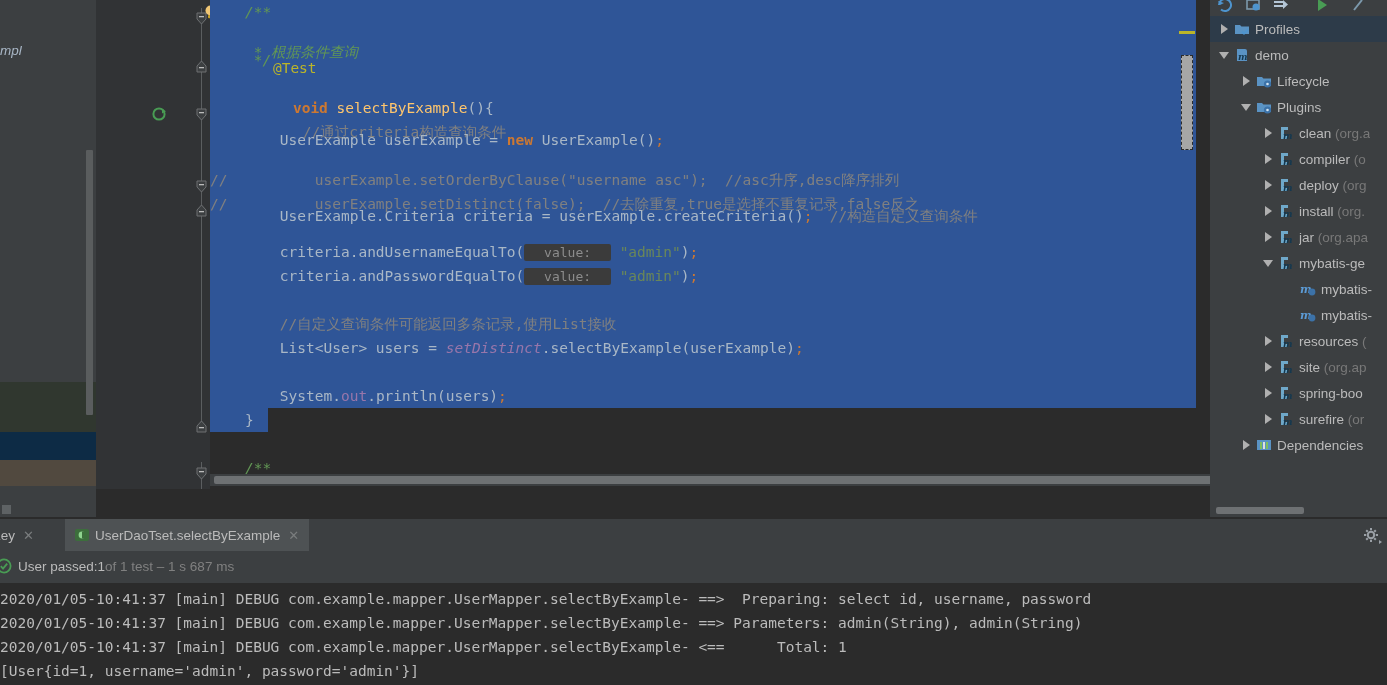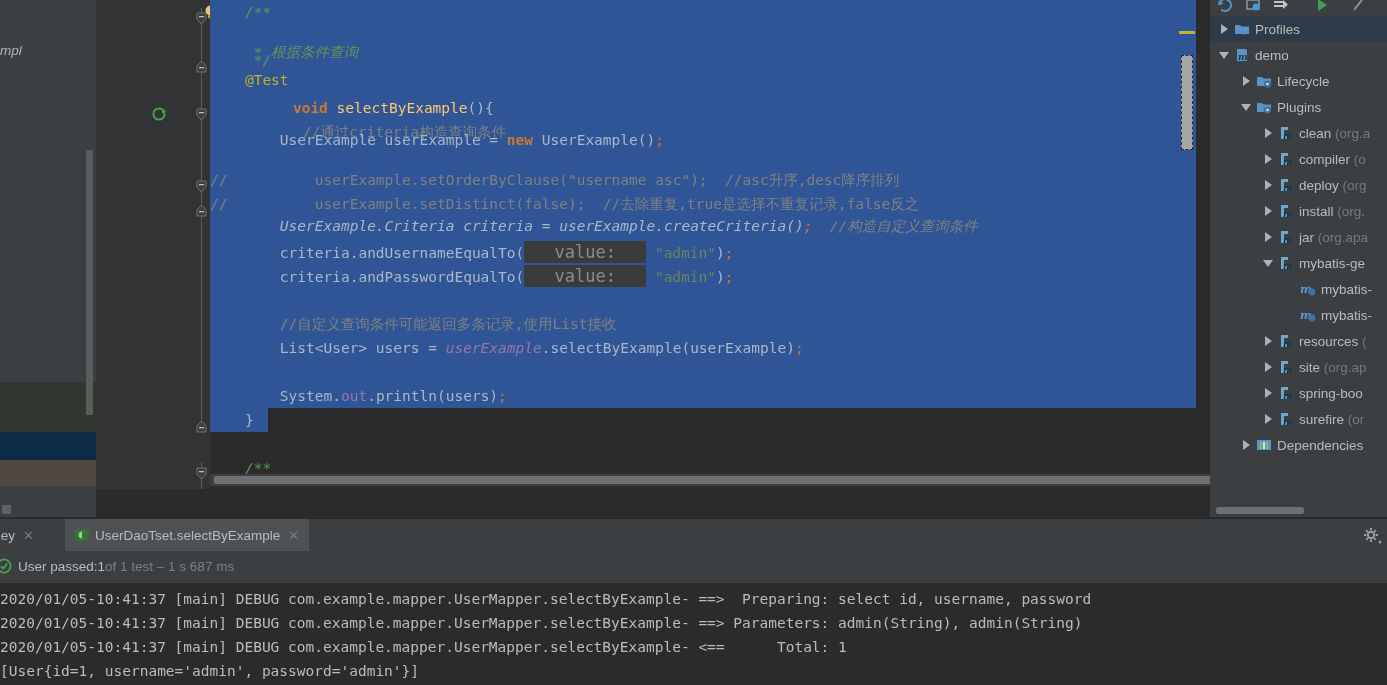--- a/index.html
+++ b/index.html
@@ -36,21 +36,21 @@
   .selband { position:absolute; background:#2F5597; }
   .kwb  { color:#CC7832; font-weight:bold; }
   .cmt  { color:#808080; }
   .cmtd { color:#629755; font-style:italic; }
   .str  { color:#6A8759; }
   .anno { color:#BBB529; }
   .mth  { color:#FFC66D; }
   .fld  { color:#9876AA; font-style:italic; }
   .stat { color:#9876AA; }
   .semi { color:#CC7832; }
-  .hintchip { background:#3B3B3B; color:#8C8C8C; font-size:17px; padding:1px 20px; border-radius:2px; }
+  .hintchip { background:#3B3B3B; color:#8C8C8C; font-size:13px; padding:1px 12px; border-radius:2px; }
 
   .hscroll-track { position:absolute; left:114px; top:474px; width:1096px; height:12px; background:#3C3F41; }
   .hscroll-thumb { position:absolute; left:118px; top:476px; width:1016px; height:8px; background:#6E7173; border-radius:2px; }
   .vthumb { position:absolute; left:1085px; top:55px; width:12px; height:95px; background:#A6A6A6; border:1px dashed #2B2B2B; box-sizing:border-box;}
   .warnmark{ position:absolute; left:1083px; top:31px; width:16px; height:3px; background:#BBB529;}
 
   .breadcrumb {
     position:absolute; left:96px; top:489px; width:1114px; height:30px;
     background:#3C3F41; color:#A9B7C6; font-size:13.5px;
     font-family:"Liberation Sans",sans-serif; display:flex; align-items:center; padding-left:118px; box-sizing:border-box;
@@ -184,32 +184,32 @@
     </svg>
 
     <div class="codearea">
 
       <div class="selband" style="left:0;top:0;width:986px;height:408px;"></div>
       <div class="selband" style="left:0;top:408px;width:58px;height:24px;"></div>
       <div id="codelines">
           <div class="codeline" style="top: 0px;"><span class="cmtd">    /**</span></div>
           <div class="codeline" style="top: 40px;"><span class="cmtd">     * 根据条件查询</span></div>
           <div class="codeline" style="top: 48px;"><span class="cmtd">     */</span></div>
-          <div class="codeline" style="top: 68px;">    <span class="anno">@Test</span></div>
+          <div class="codeline" style="top: 56px; padding-left: 28px;">    <span class="anno">@Test</span></div>
           <div class="codeline" style="top: 96px; margin-left: 48px;">    <span class="kwb">void</span> <span class="mth">selectByExample</span>(){</div>
           <div class="codeline" style="top: 120px; margin-left: 23px;"><span class="cmt">        //通过criteria构造查询条件</span></div>
           <div class="codeline" style="top: 128px;">        UserExample userExample = <span class="kwb">new</span> UserExample()<span class="semi">;</span></div>
           <div class="codeline" style="top: 168px;"><span class="cmt">//          userExample.setOrderByClause("username asc");  //asc升序,desc降序排列</span></div>
           <div class="codeline" style="top: 192px;"><span class="cmt">//          userExample.setDistinct(false);  //去除重复,true是选择不重复记录,false反之</span></div>
-          <div class="codeline" style="top: 214px; font-style: italic;">        UserExample.Criteria criteria = userExample.createCriteria()<span class="semi">;</span>  <span class="cmt">//构造自定义查询条件</span></div>
+          <div class="codeline" style="top: 204px;">        UserExample.Criteria criteria = userExample.createCriteria()<span class="semi">;</span>  <span class="cmt">//构造自定义查询条件</span></div>
           <div class="codeline" style="top: 240px;">        criteria.andUsernameEqualTo(<span class="hintchip"> value: </span> <span class="str">"admin"</span>)<span class="semi">;</span></div>
           <div class="codeline" style="top: 264px;">        criteria.andPasswordEqualTo(<span class="hintchip"> value: </span> <span class="str">"admin"</span>)<span class="semi">;</span></div>
           <div class="codeline" style="top: 288px;"></div>
           <div class="codeline" style="top: 312px;"><span class="cmt">        //自定义查询条件可能返回多条记录,使用List接收</span></div>
-          <div class="codeline" style="top: 336px;">        List&lt;User&gt; users = <span class="fld">userExample</span>.selectByExample(userExample)<span class="semi">;</span></div>
+          <div class="codeline" style="top: 336px;">        List&lt;User&gt; users = <span class="fld">setDistinct</span>.selectByExample(userExample)<span class="semi">;</span></div>
           <div class="codeline" style="top: 360px;"></div>
           <div class="codeline" style="top: 384px;">        System.<span class="stat">out</span>.println(users)<span class="semi">;</span></div>
           <div class="codeline" style="top: 408px;">    }</div>
           <div class="codeline" style="top: 432px;"></div>
           <div class="codeline" style="top: 456px;">    <span class="cmtd">/**</span></div>
         </div>
     </div>
 
     <div class="warnmark"></div>
     <div class="vthumb"></div>

